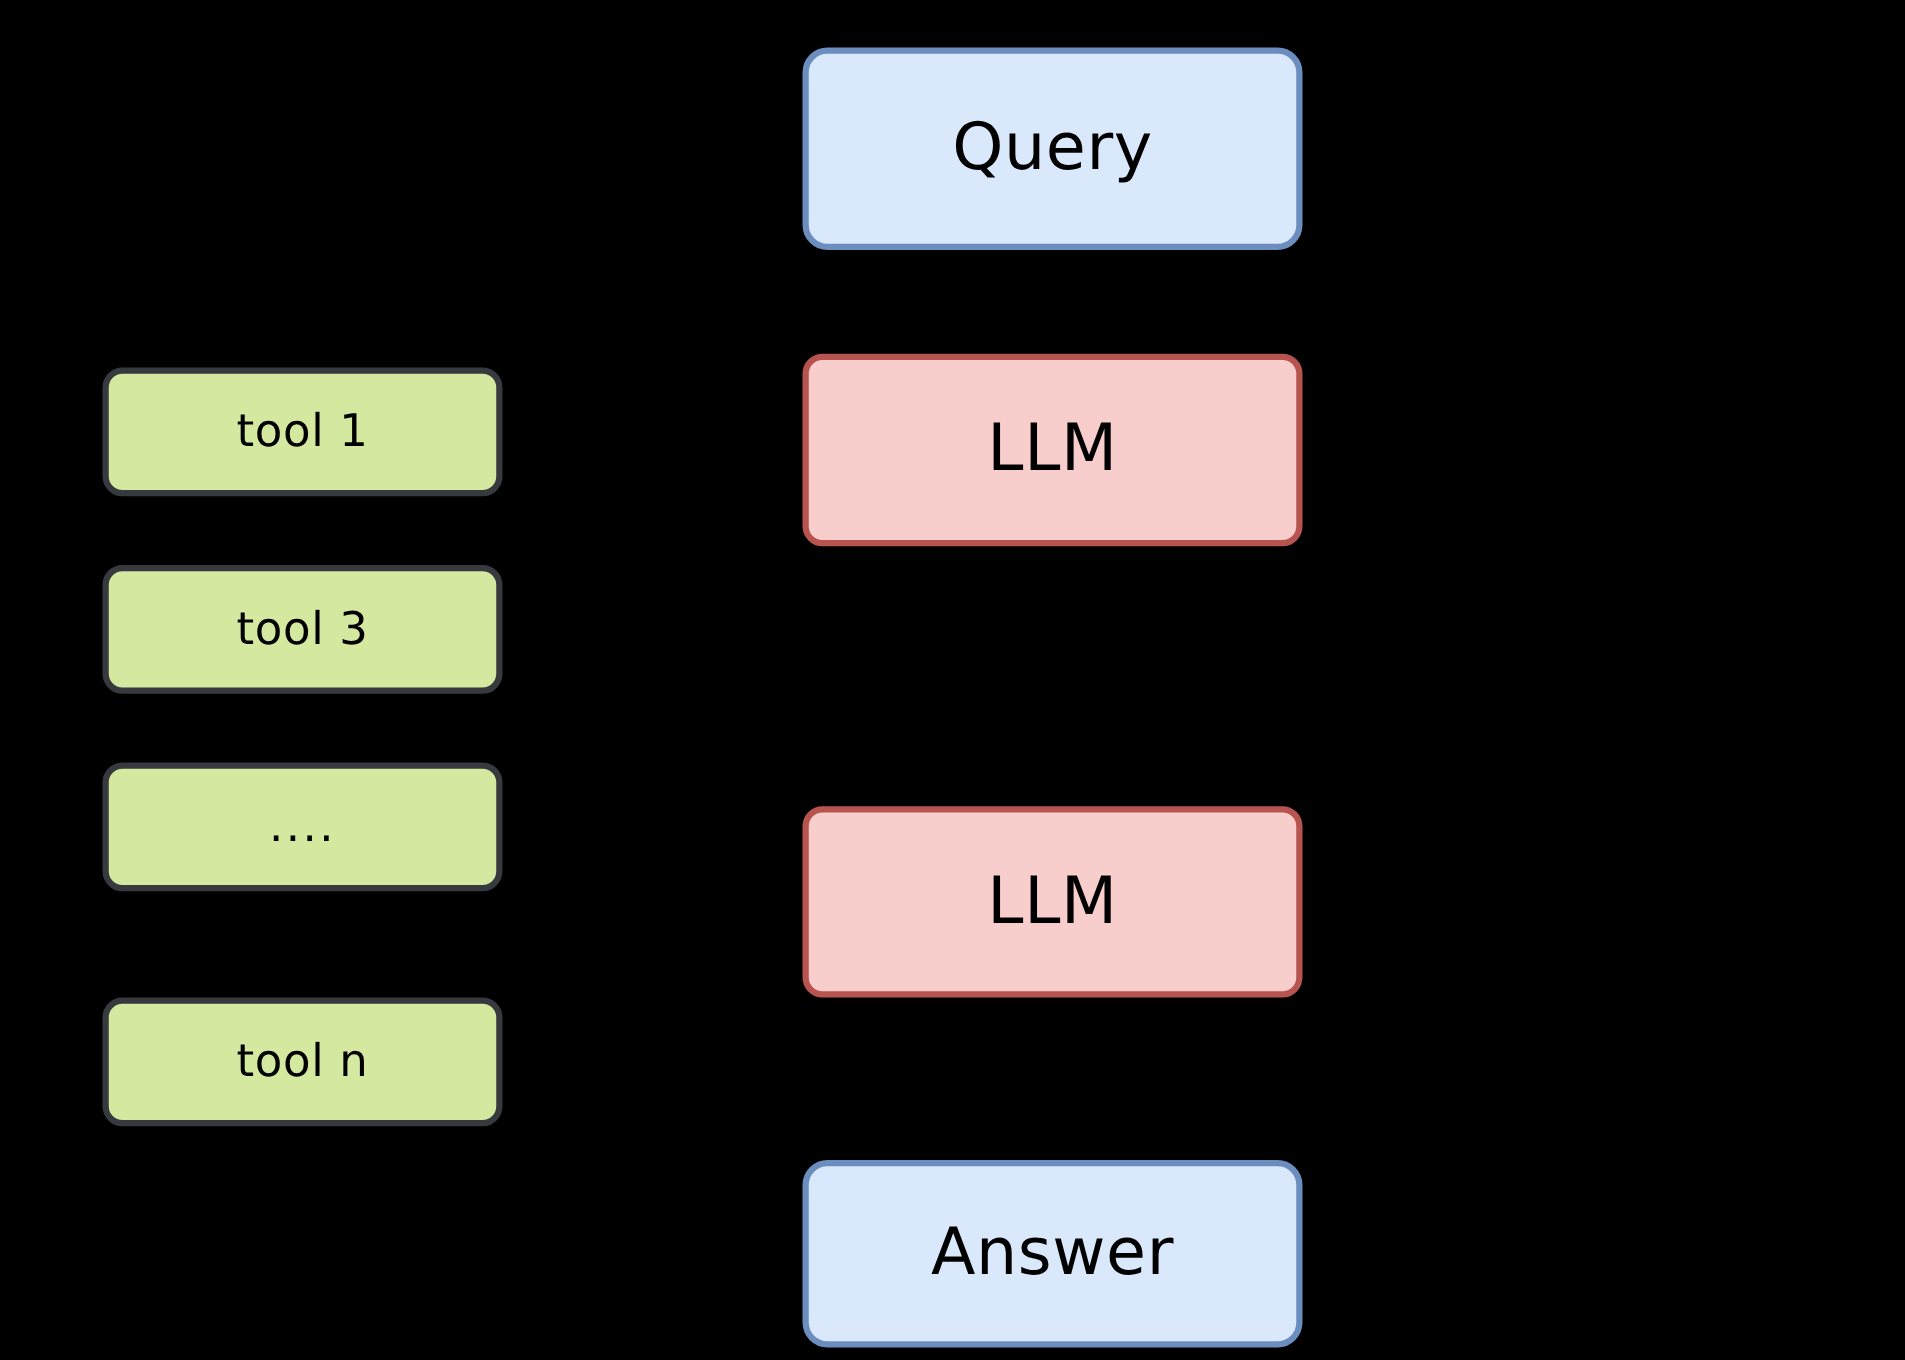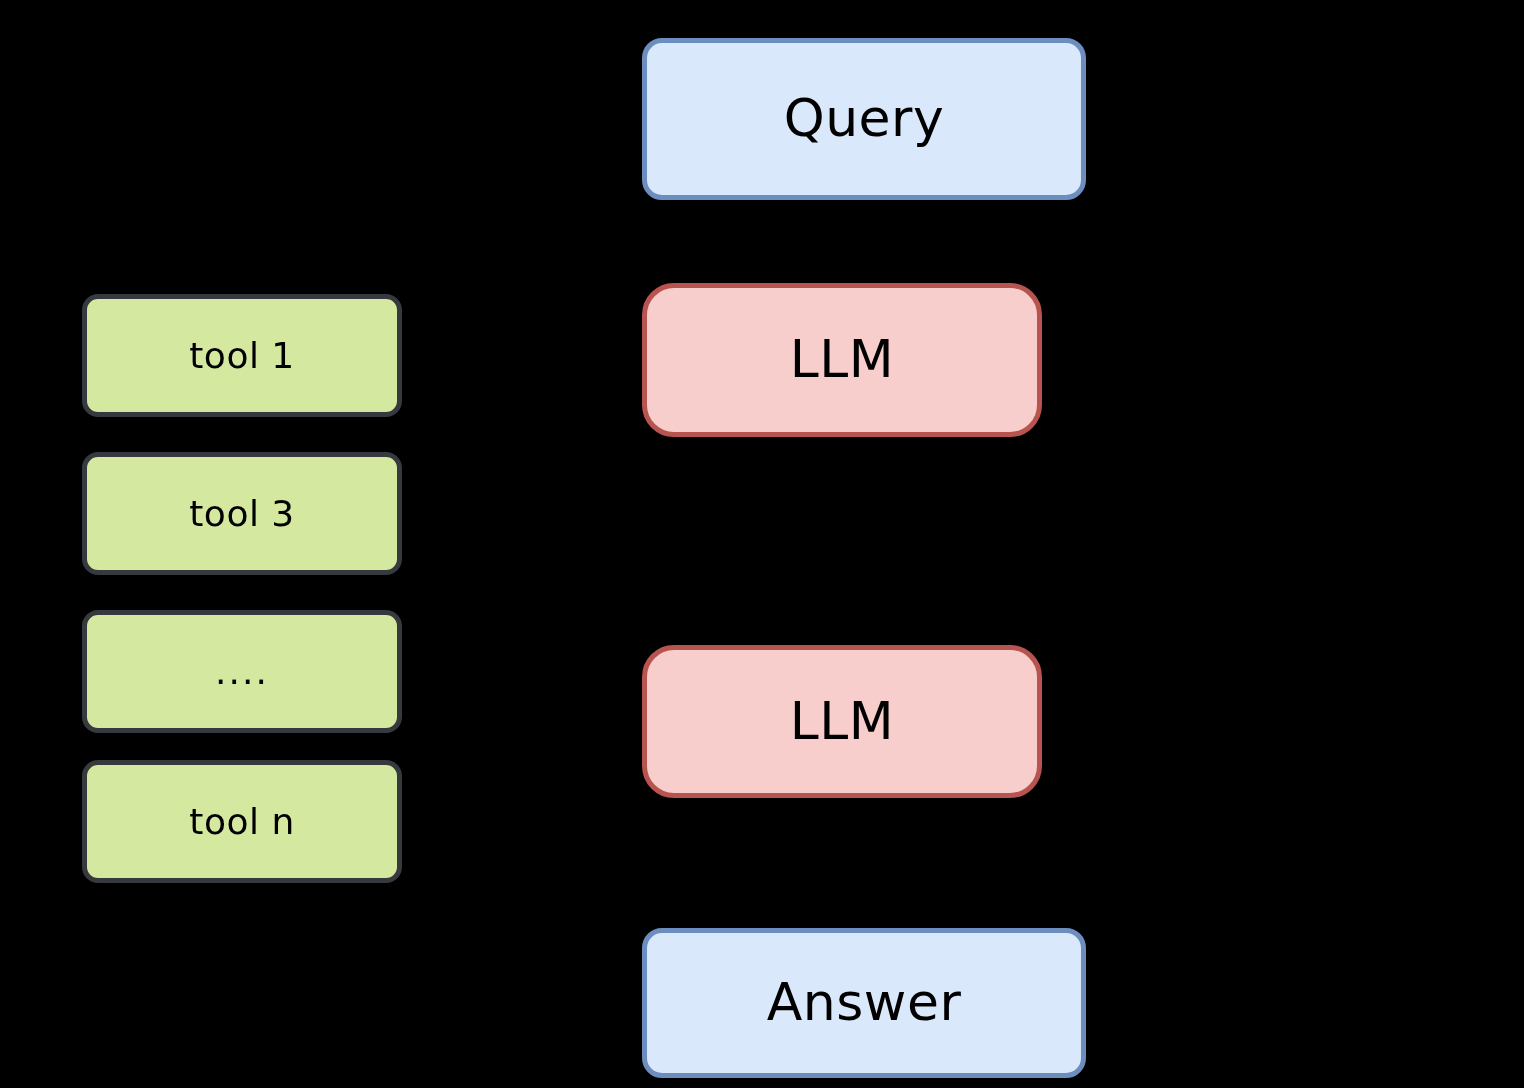--- a/index.html
+++ b/index.html
@@ -33,61 +33,61 @@
   .node .label {
     display: block;
     color: #000000;
     letter-spacing: 0.5px;
   }
 
   
   .node.tool {
     left: 82px;
     width: 320px;
-    height: 123px;
+    height: 103px;
     background: #d5e8a0;
     border-color: #36393d;
     border-width: 5px;
     border-radius: 16px;
   }
   .node.tool .label {
     font-size: 36px;
   }
   .node.tool-1 { top: 294px; }
   .node.tool-2 { top: 452px; }
   .node.tool-ellipsis { top: 610px; }
-  .node.tool-n { top: 760px; text-align: right; }
+  .node.tool-n { top: 798px; text-align: right; }
   .node.tool-ellipsis .label {
     font-size: 36px;
     letter-spacing: 2px;
   }
 
   
   .node.io {
     left: 642px;
-    width: 444px;
+    width: 400px;
     background: #dae8fc;
     border-color: #6c8ebf;
     border-width: 5px;
     border-radius: 20px;
   }
   .node.io .label {
     font-size: 52px;
   }
   .node.query  { top: 38px;  height: 162px; }
   .node.answer { top: 928px; height: 150px; }
 
   
   .node.model {
     left: 642px;
     width: 400px;
     background: #f8cecc;
     border-color: #b85450;
     border-width: 5px;
-    border-radius: 32px;
+    border-radius: 16px;
   }
   .node.model .label {
     font-size: 52px;
   }
   .node.llm-1 { top: 283px; height: 154px; }
   .node.llm-2 { top: 645px; height: 153px; }
 </style>
 </head>
 <body>
 

